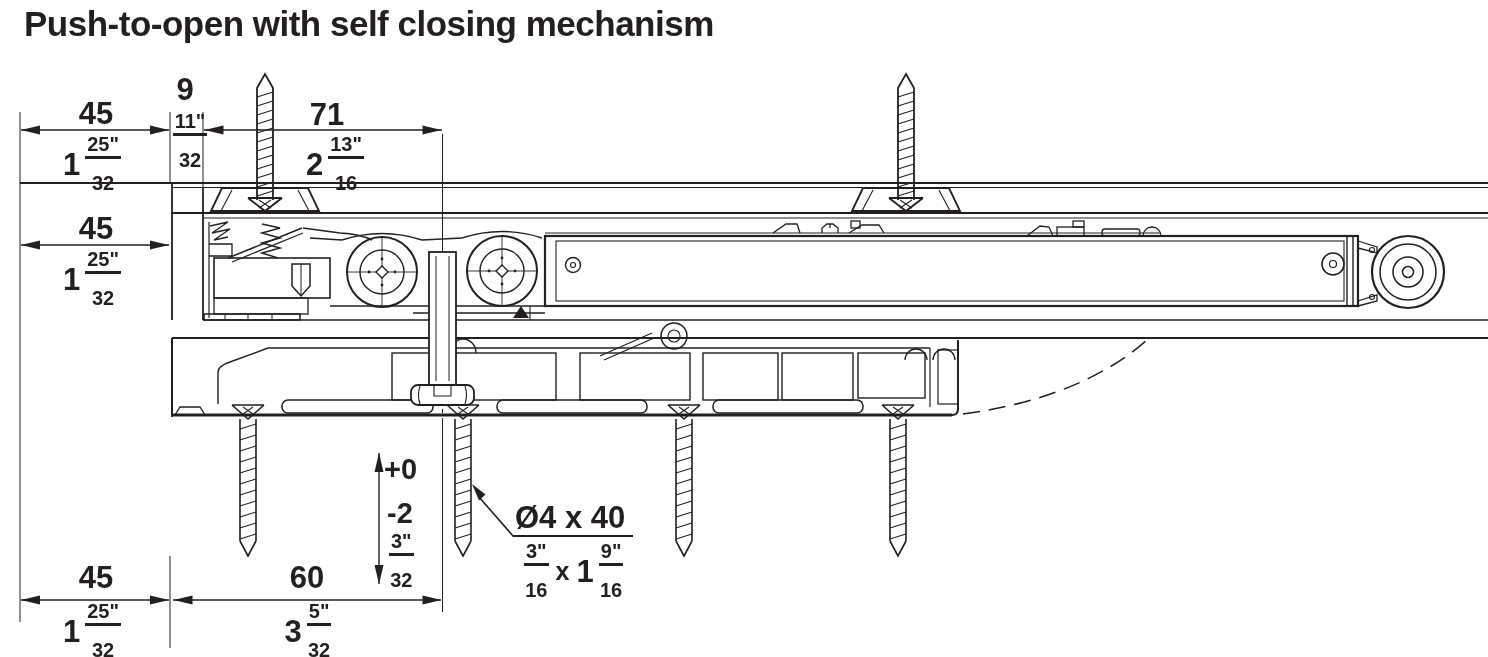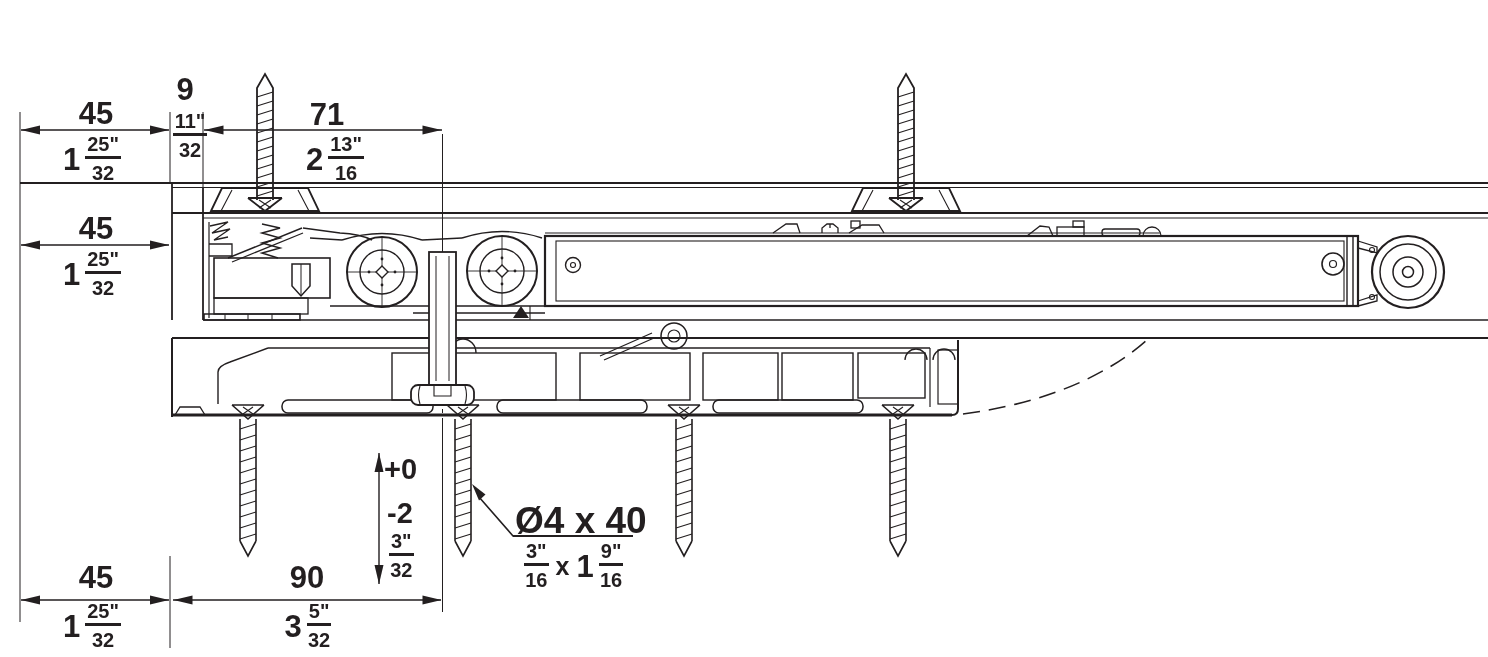--- a/index.html
+++ b/index.html
@@ -11,23 +11,23 @@
   svg .ln{stroke:#231f20;fill:none;}
   svg .fl{fill:#231f20;stroke:none;}
   svg .wh{fill:#ffffff;stroke:#231f20;}
   .lbl{position:absolute;color:#231f20;font-weight:bold;line-height:1;}
   .title{left:24px;top:6px;font-size:35px;letter-spacing:-0.5px;}
   .mm{font-size:31px;text-align:center;}
   .fracline{display:flex;align-items:center;justify-content:center;}
   .whole{font-size:31px;margin-right:5px;}
   .frac{display:inline-flex;flex-direction:column;align-items:center;font-size:20px;line-height:1.05;}
   .frac .num{border-bottom:3px solid #231f20;padding:0 2px 1px 2px;}
-  .frac .den{padding-top:4px;}
+  .frac .den{padding-top:14px;}
   .tol{font-size:29px;}
-  .dia{font-size:37px;}
+  .dia{font-size:31px;}
   .sx{font-size:25px;margin:0 7px;}
 </style>
 </head>
 <body>
 
 <div class="stage">
 
   <svg width="1488" height="657" viewBox="0 0 1488 657">
 
     <defs>
@@ -195,20 +195,21 @@
     </g>
 
     <use href="#botscrew" x="248" y="0"></use>
     <use href="#botscrew" x="463" y="0"></use>
     <use href="#botscrew" x="684" y="0"></use>
     <use href="#botscrew" x="898" y="0"></use>
 
     <line class="ln" stroke-width="2" x1="513" y1="536" x2="633" y2="536"></line>
   </svg>
 
+  <div class="lbl title">Push-to-open with self closing mechanism</div>
 
   <div class="lbl mm" style="left:46px;top:98px;width:100px;">45</div>
   <div class="lbl fracline" style="left:32px;top:134px;width:120px;">
     <span class="whole">1</span>
     <span class="frac">
       <span class="num">25"</span>
       <span class="den">32</span>
     </span>
   </div>
 
@@ -240,21 +241,21 @@
 
   <div class="lbl mm" style="left:46px;top:562px;width:100px;">45</div>
   <div class="lbl fracline" style="left:32px;top:601px;width:120px;">
     <span class="whole">1</span>
     <span class="frac">
       <span class="num">25"</span>
       <span class="den">32</span>
     </span>
   </div>
 
-  <div class="lbl mm" style="left:257px;top:562px;width:100px;">90</div>
+  <div class="lbl mm" style="left:257px;top:562px;width:100px;">60</div>
   <div class="lbl fracline" style="left:248px;top:601px;width:120px;">
     <span class="whole">3</span>
     <span class="frac">
       <span class="num">5"</span>
       <span class="den">32</span>
     </span>
   </div>
 
   <div class="lbl tol" style="left:384px;top:455px;">+0</div>
   <div class="lbl tol" style="left:387px;top:499px;">-2</div>

